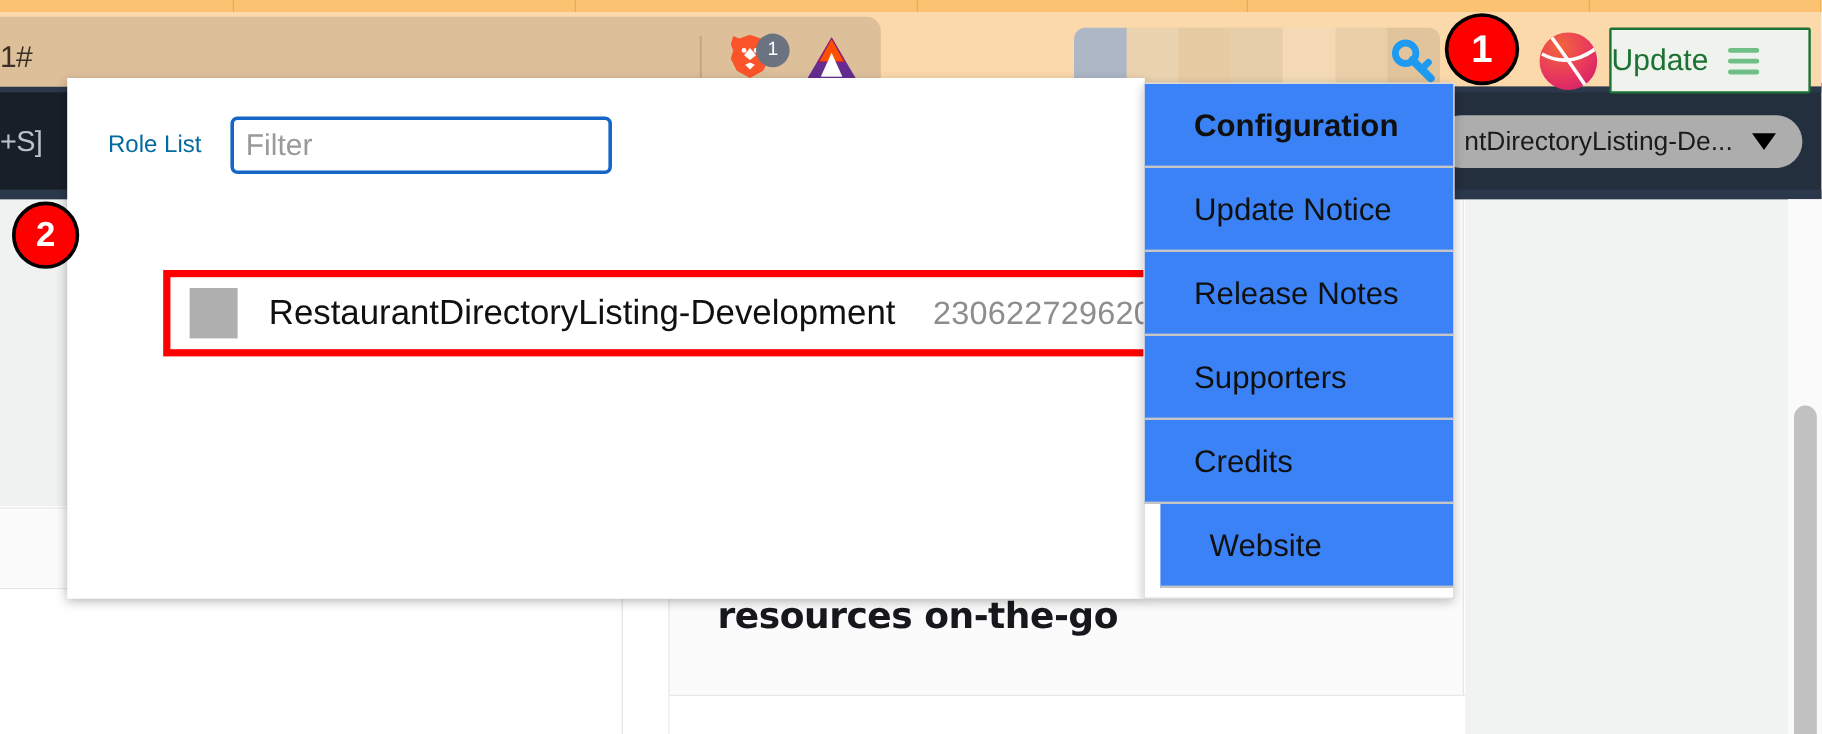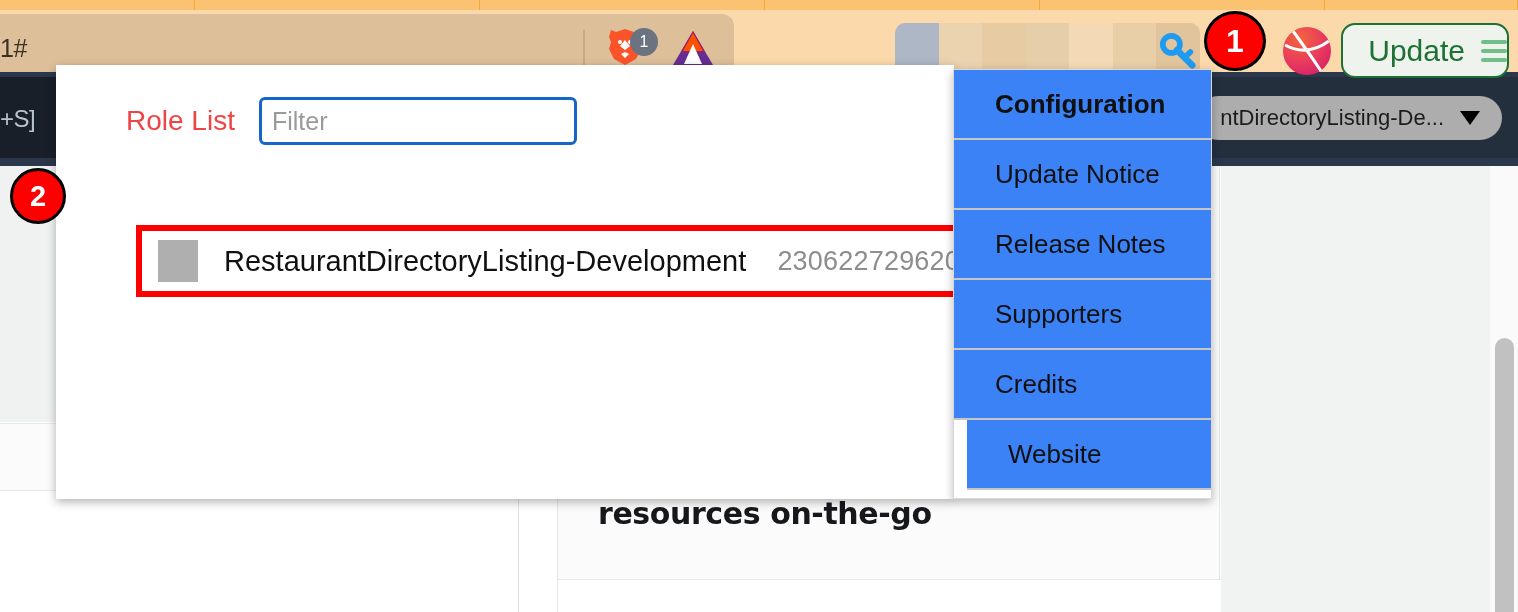--- a/index.html
+++ b/index.html
@@ -142,34 +142,34 @@
     display: flex; align-items: center; justify-content: center;
   }
   .profile-ball {
     position: absolute; left: 1283px; top: 17px; width: 48px; height: 48px;
     border-radius: 50%;
     background: radial-gradient(circle at 35% 25%, #f2663c 0%, #e8365f 55%, #c9176e 100%);
     overflow: hidden;
   }
   .update-btn {
     position: absolute; left: 1341px; top: 13px; width: 168px; height: 55px;
-    border: 2px solid #1c7133; border-radius: 14px; background: #eef3ee;
-    display: flex; align-items: center; justify-content: flex-end; gap: 16px;
-    color: #1c7133; font-size: 30px;
+    border: 2px solid #1c7133; border-radius: 2px; background: #eef3ee;
+    display: flex; align-items: center; justify-content: flex-start; gap: 16px;
+    color: #1c7133; font-size: 25px;
   }
   .hamburger { display: flex; flex-direction: column; gap: 5px; }
   .hamburger span { display: block; width: 26px; height: 4px; background: #6fbf86; border-radius: 2px; }
 
   
   .role-popup {
     position: absolute; left: 56px; top: 65px; width: 898px; height: 434px;
     background: #ffffff; box-shadow: 0 3px 9px rgba(0,0,0,0.30);
   }
   .role-head { position: absolute; left: 34px; top: 32px; display: flex; align-items: center; gap: 24px; }
-  .role-label { font-size: 28px; color: #ef4444; margin-left: 36px; }
+  .role-label { font-size: 20px; color: #0369a1; }
   .filter-input {
     width: 318px; height: 48px; border: 3px solid #1466c8; border-radius: 6px;
     background: #ffffff; padding: 0 10px; font-size: 25px; color: #1b1b1b;
     font-family: "Liberation Sans", sans-serif;
   }
   .filter-input::placeholder { color: #9a9a9a; }
 
   .role-row {
     position: absolute; left: 80px; top: 160px; width: 846px; height: 72px;
     background: #ffffff; display: flex; align-items: center; padding: 0 16px;

